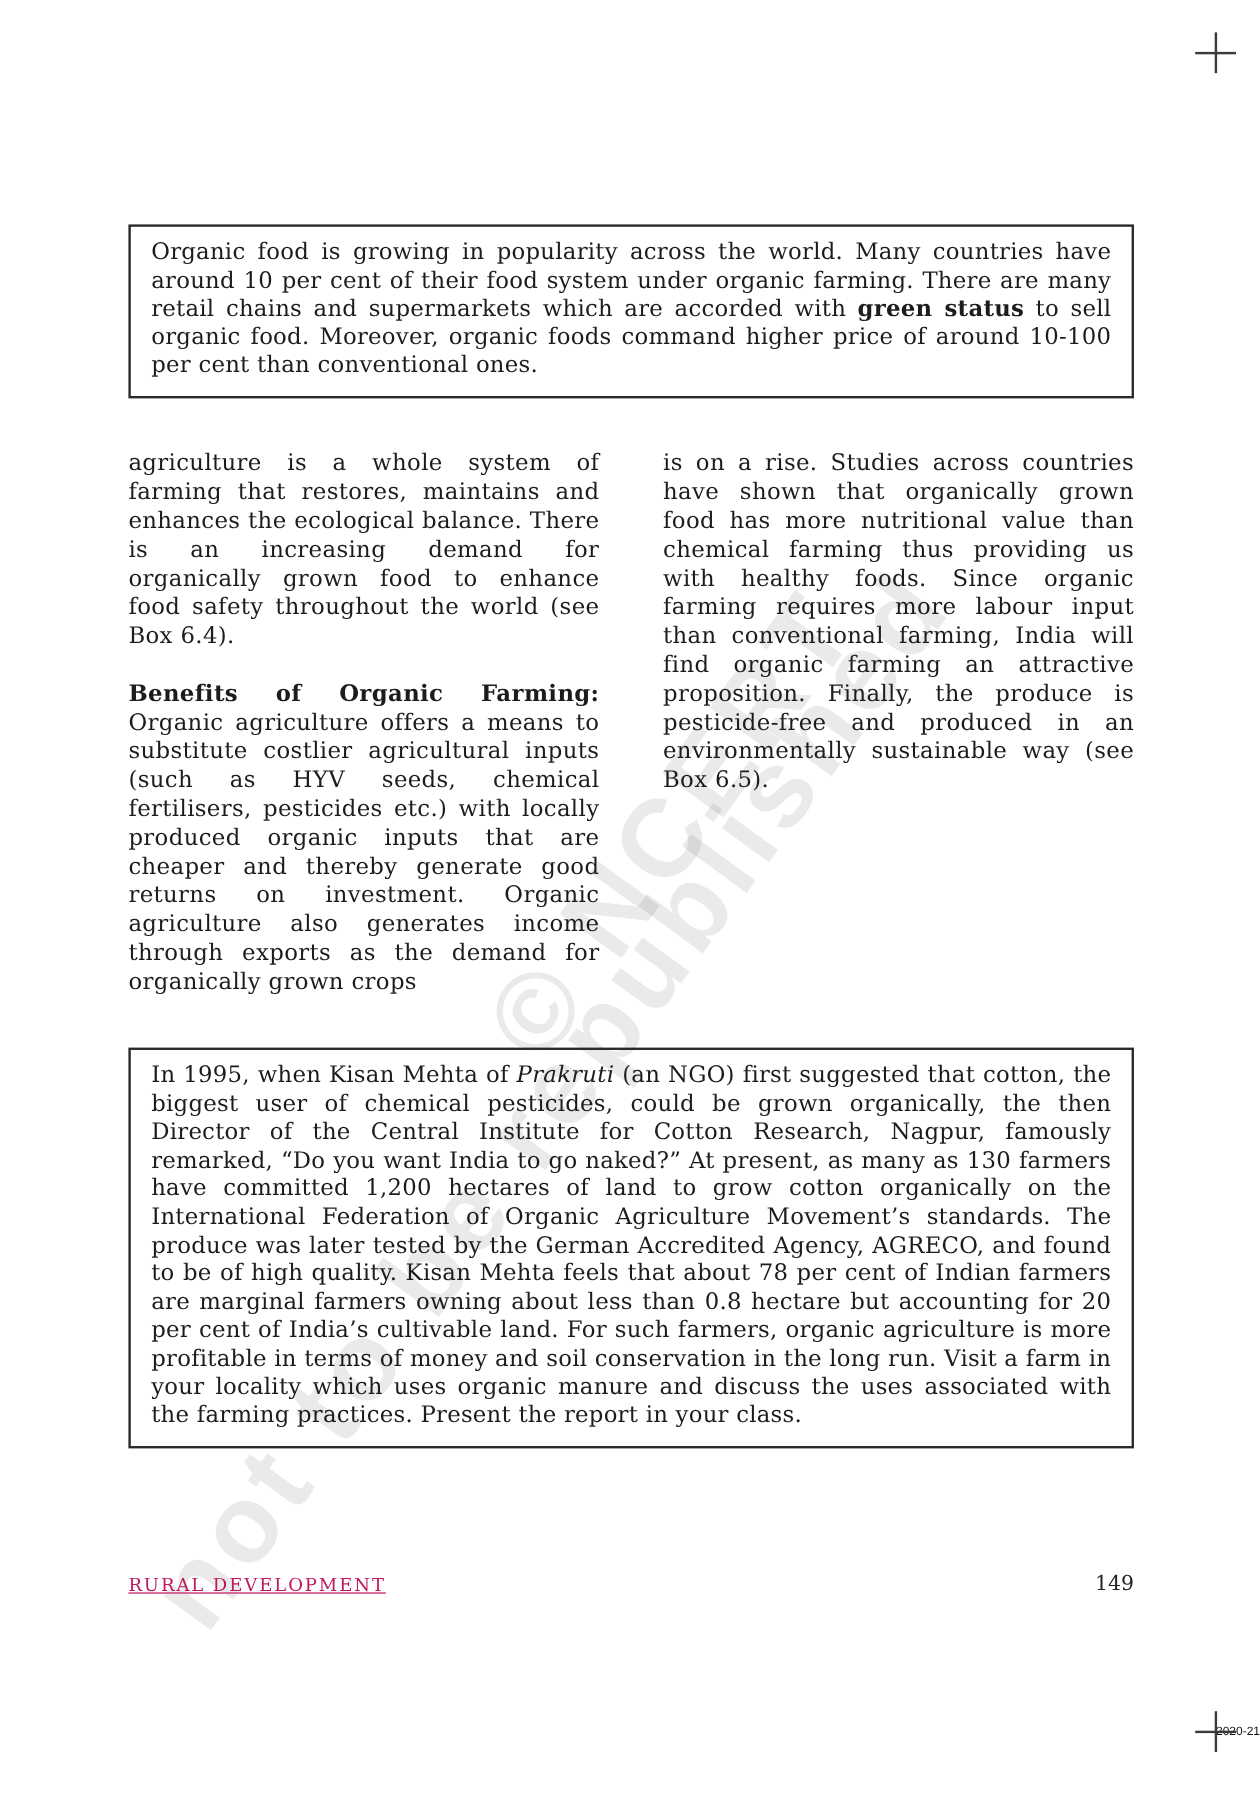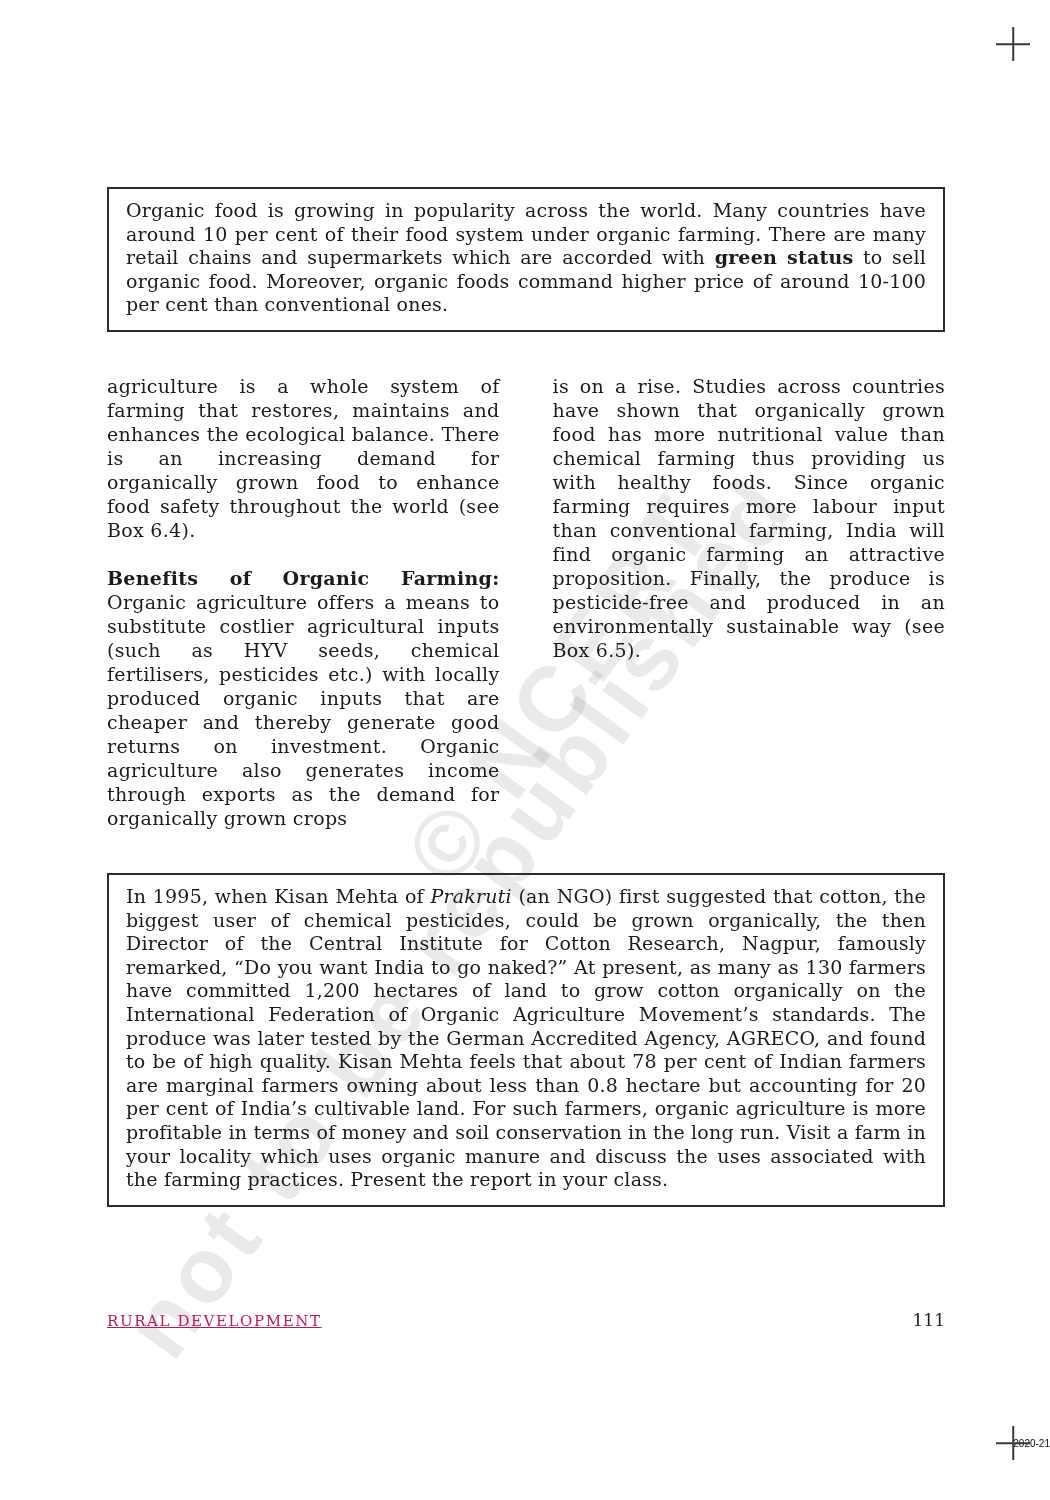--- a/index.html
+++ b/index.html
@@ -91,16 +91,16 @@
     <div class="col">
       <p class="para">is on a rise. Studies across countries have shown that organically grown food has more nutritional value than chemical farming thus providing us with healthy foods. Since organic farming requires more labour input than conventional farming, India will find organic farming an attractive proposition. Finally, the produce is pesticide-free and produced in an environmentally sustainable way (see Box 6.5).</p>
     </div>
   </div>
 
   <div class="box box65">
     <p class="box-text"><span>In 1995, when Kisan Mehta of </span><span class="i">Prakruti</span><span> (an NGO) first suggested that cotton, the biggest user of chemical pesticides, could be grown organically, the then Director of the Central Institute for Cotton Research, Nagpur, famously remarked, “Do you want India to go naked?”  At present, as many as 130 farmers have committed 1,200 hectares of land to grow cotton organically on the International Federation of Organic Agriculture Movement’s standards.  The produce was later tested by the German Accredited Agency, AGRECO, and found to be of high quality. Kisan Mehta feels that about 78 per cent of Indian farmers are marginal farmers owning about less than 0.8 hectare but accounting for 20 per cent of India’s cultivable land. For such farmers, organic agriculture is more profitable in terms of money and soil conservation in the long run. Visit a farm in your locality which uses organic manure and discuss the uses associated with the farming practices. Present the report in your class.</span></p>
   </div>
 
   <div class="footer-left">RURAL DEVELOPMENT</div>
-  <div class="page-number">111</div>
+  <div class="page-number">149</div>
   <div class="year-stamp">2020-21</div>
 
 </div>
 
 </body></html>

